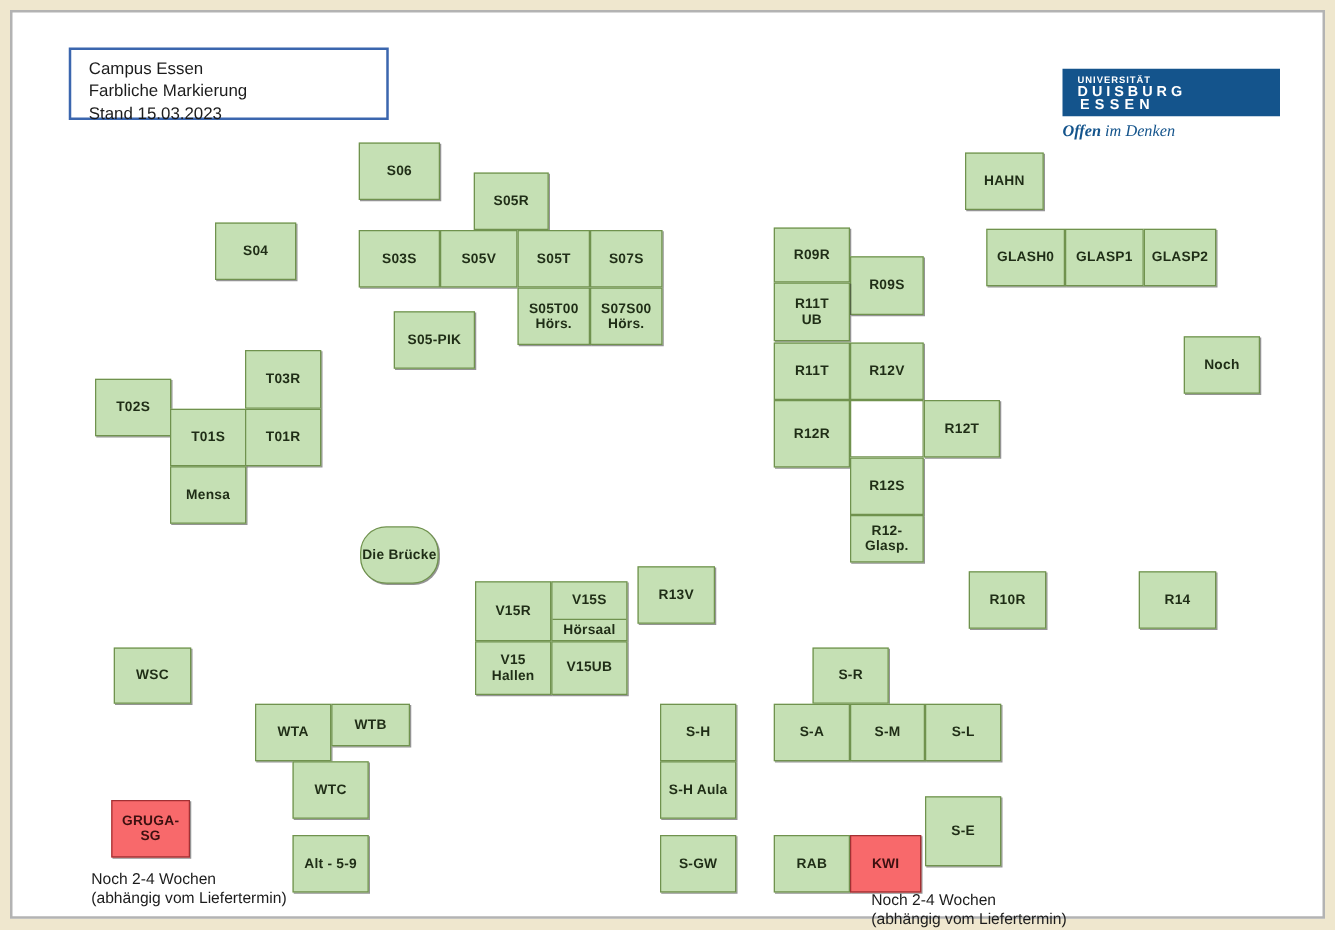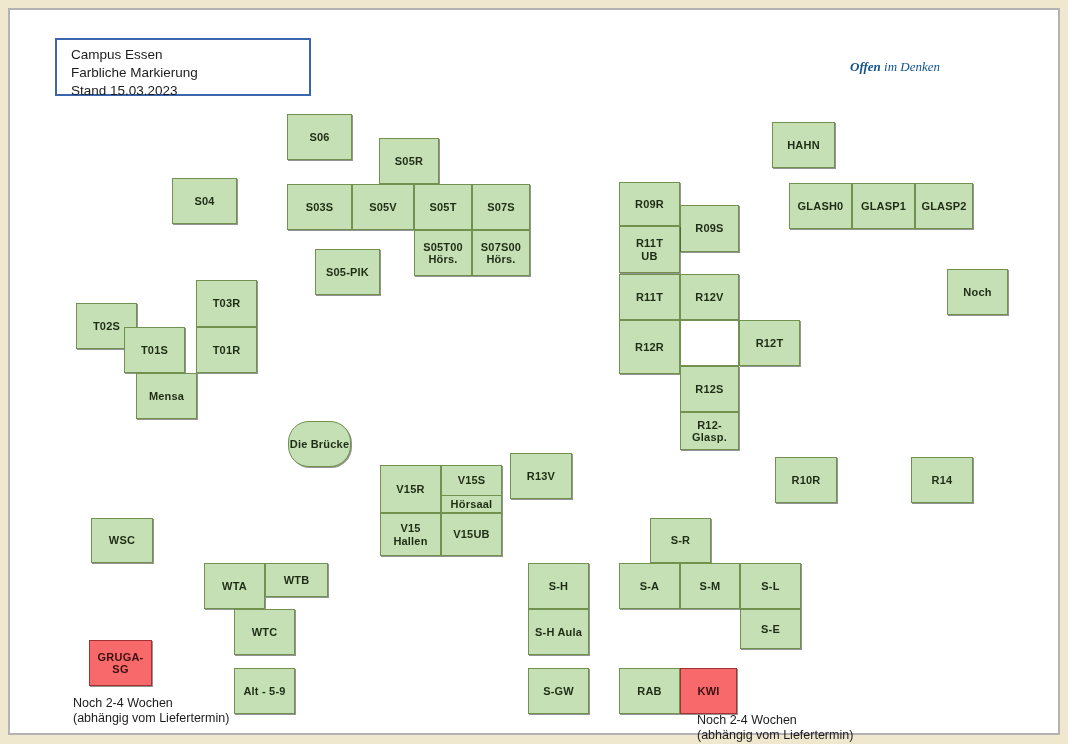--- a/index.html
+++ b/index.html
@@ -162,20 +162,25 @@
 <div id="page">
   <div id="canvas">
 
     <div id="title-box">
       <div>Campus Essen</div>
       <div>Farbliche Markierung</div>
       <div>Stand 15.03.2023</div>
     </div>
 
     <div id="logo-wrap">
+      <div id="logo-bar">
+        <span class="logo-l1">UNIVERSITÄT</span>
+        <span class="logo-l2">DUISBURG</span>
+        <span class="logo-l3">ESSEN</span>
+      </div>
       <div id="logo-claim">
         <b>Offen</b><span> im Denken</span>
       </div>
     </div>
 
     <div id="buildings-layer">
         <div class="bldg" style="left: 277px; top: 104px; width: 65px; height: 46px;">
           <span style="white-space: pre-line;">S06</span>
         </div>
         <div class="bldg" style="left: 162px; top: 168px; width: 65px; height: 46px;">
@@ -206,21 +211,21 @@
         </div>
         <div class="bldg" style="left: 305px; top: 239px; width: 65px; height: 46px;">
           <span style="white-space: pre-line;">S05-PIK</span>
         </div>
         <div class="bldg" style="left: 186px; top: 270px; width: 61px; height: 47px;">
           <span style="white-space: pre-line;">T03R</span>
         </div>
         <div class="bldg" style="left: 66px; top: 293px; width: 61px; height: 46px;">
           <span style="white-space: pre-line;">T02S</span>
         </div>
-        <div class="bldg" style="left: 114px; top: 317px; width: 61px; height: 46px;">
+        <div class="bldg" style="left: 126px; top: 317px; width: 61px; height: 46px;">
           <span style="white-space: pre-line;">T01S</span>
         </div>
         <div class="bldg" style="left: 186px; top: 317px; width: 61px; height: 46px;">
           <span style="white-space: pre-line; text-align: right;">T01R</span>
         </div>
         <div class="bldg" style="left: 126px; top: 363px; width: 61px; height: 46px;">
           <span style="white-space: pre-line;">Mensa</span>
         </div>
         <div class="bldg" style="left: 278px; top: 411px; width: 63px; height: 46px; border-radius: 21px;">
           <span style="white-space: pre-line;">Die Brücke</span>
@@ -326,21 +331,21 @@
         </div>
         <div class="bldg" style="left: 609px; top: 553px; width: 61px; height: 46px;">
           <span style="white-space: pre-line;">S-A</span>
         </div>
         <div class="bldg" style="left: 670px; top: 553px; width: 60px; height: 46px;">
           <span style="white-space: pre-line;">S-M</span>
         </div>
         <div class="bldg" style="left: 730px; top: 553px; width: 61px; height: 46px;">
           <span style="white-space: pre-line;">S-L</span>
         </div>
-        <div class="bldg" style="left: 730px; top: 599px; width: 61px; height: 40px;">
+        <div class="bldg" style="left: 730px; top: 627px; width: 61px; height: 56px;">
           <span style="white-space: pre-line;">S-E</span>
         </div>
         <div class="bldg" style="left: 609px; top: 658px; width: 61px; height: 46px;">
           <span style="white-space: pre-line;">RAB</span>
         </div>
         <div class="bldg red" style="left: 670px; top: 658px; width: 57px; height: 46px;">
           <span style="white-space: pre-line;">KWI</span>
         </div>
       </div>
 

